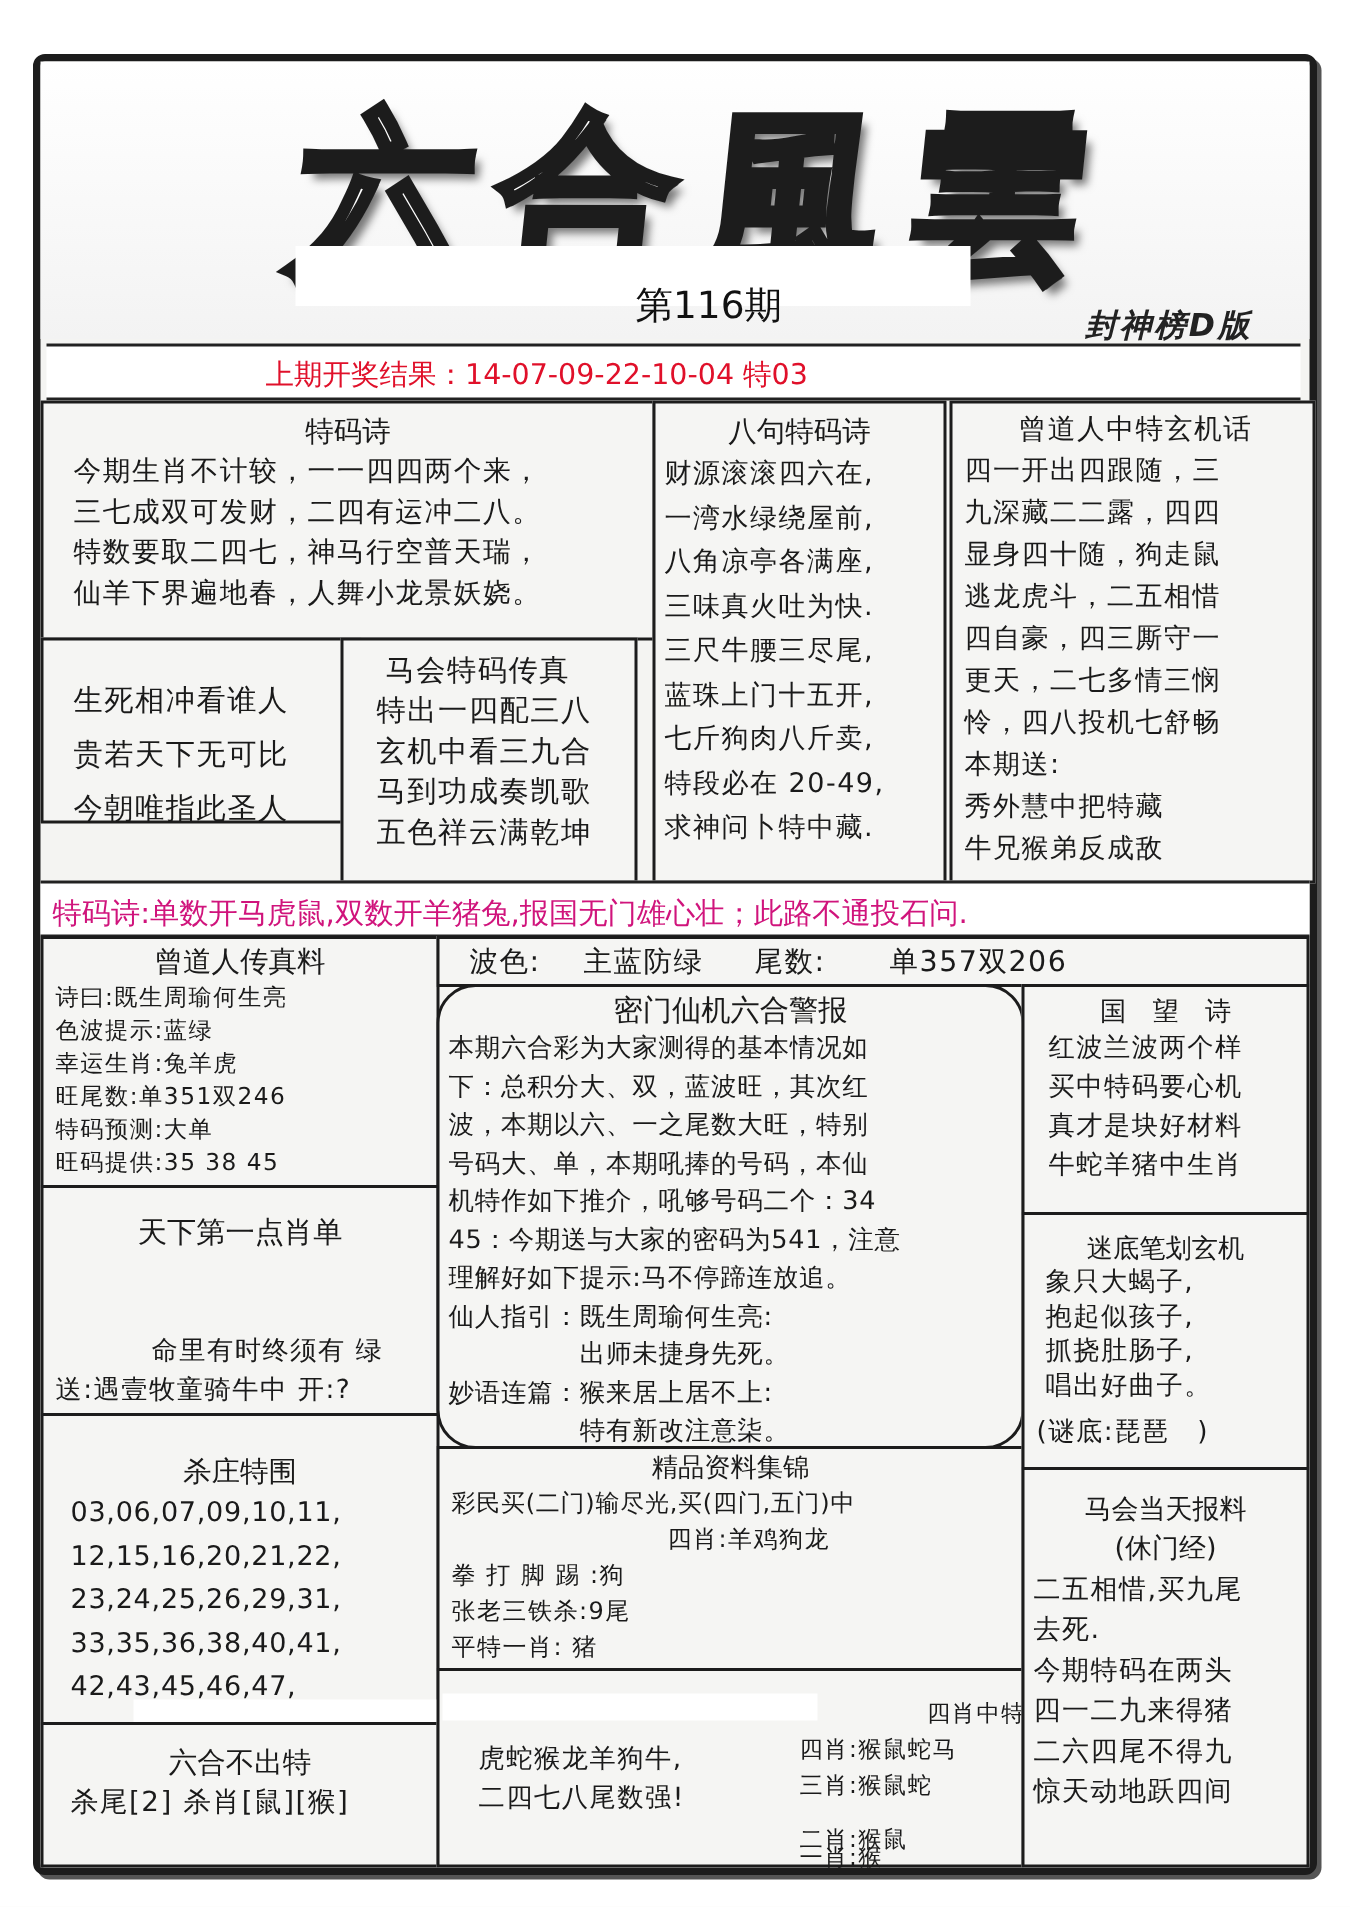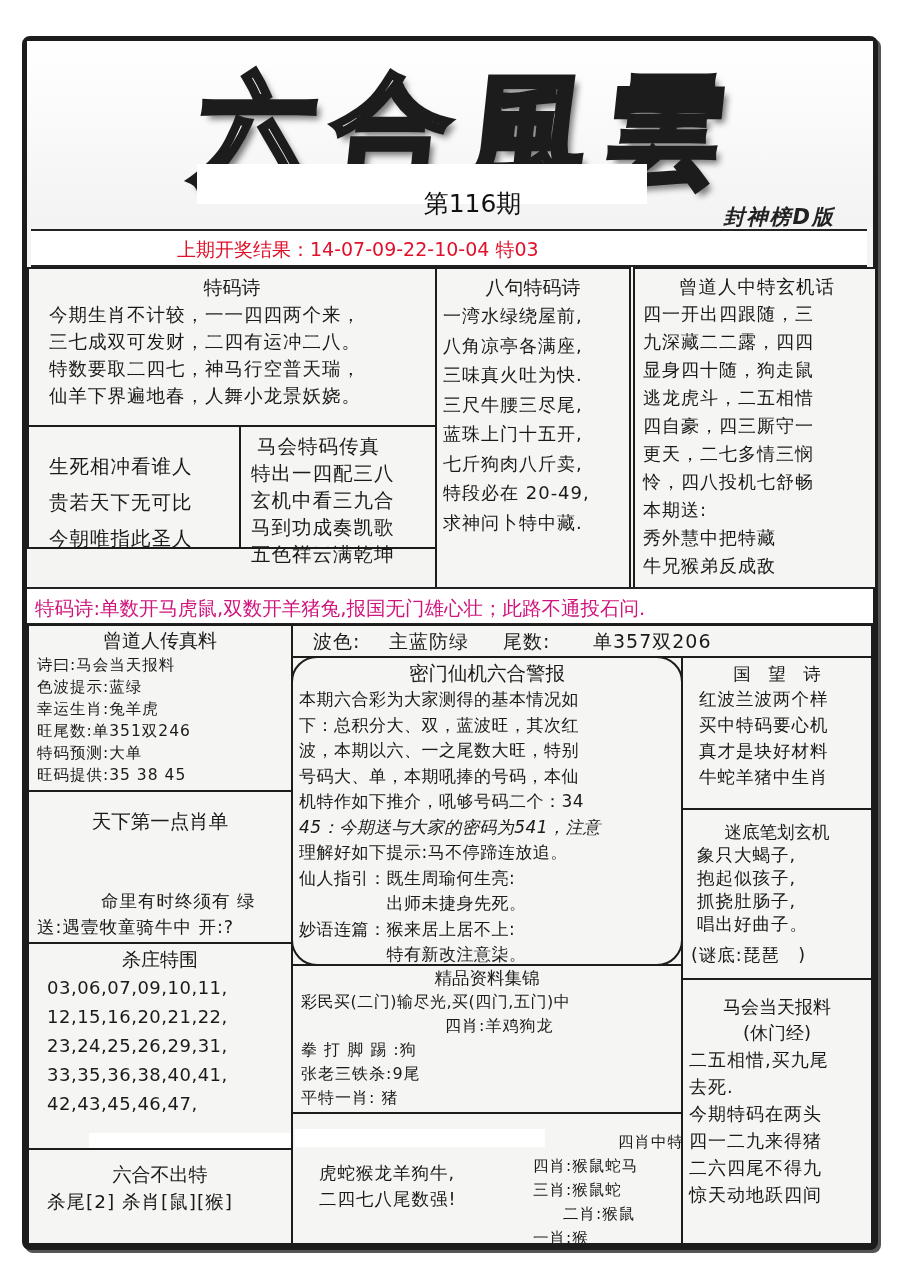--- a/index.html
+++ b/index.html
@@ -70,33 +70,34 @@
   </div>
 
   <div class="box" style="left:0;top:384px;width:214px;height:124px;">
     <div style="padding:22px 0 0 20px;">
       <div class="line" style="line-height:36px;font-size:19.5px;">生死相冲看谁人</div>
       <div class="line" style="line-height:36px;font-size:19.5px;">贵若天下无可比</div>
       <div class="line" style="line-height:36px;font-size:19.5px;">今朝唯指此圣人</div>
     </div>
   </div>
 
-  <div class="box" style="left:212px;top:384px;width:198px;height:124px;">
+  <div class="box" style="left:200px;top:384px;width:198px;height:164px;padding-left:12px;">
     <div style="padding:6px 0 0 10px;">
       <div class="line" style="padding-left:6px;font-size:19.5px;">马会特码传真</div>
       <div class="line" style="font-size:19.5px;">特出一四配三八</div>
       <div class="line" style="font-size:19.5px;">玄机中看三九合</div>
       <div class="line" style="font-size:19.5px;">马到功成奏凯歌</div>
       <div class="line" style="font-size:19.5px;">五色祥云满乾坤</div>
     </div>
   </div>
 
   <div class="box" style="left:408px;top:226px;width:196px;height:322px;">
     <div class="title" style="margin-top:6px;">八句特码诗</div>
     <div style="padding-left:6px;">
+      <div class="line" style="font-size:18px;line-height:29.5px;">财源滚滚四六在,</div>
       <div class="line" style="font-size:18px;line-height:29.5px;">一湾水绿绕屋前,</div>
       <div class="line" style="font-size:18px;line-height:29.5px;">八角凉亭各满座,</div>
       <div class="line" style="font-size:18px;line-height:29.5px;">三味真火吐为快.</div>
       <div class="line" style="font-size:18px;line-height:29.5px;">三尺牛腰三尽尾,</div>
       <div class="line" style="font-size:18px;line-height:29.5px;">蓝珠上门十五开,</div>
       <div class="line" style="font-size:18px;line-height:29.5px;">七斤狗肉八斤卖,</div>
       <div class="line" style="font-size:18px;line-height:29.5px;">特段必在 20-49,</div>
       <div class="line" style="font-size:18px;line-height:29.5px;">求神问卜特中藏.</div>
     </div>
   </div>
@@ -117,37 +118,37 @@
     </div>
   </div>
 
   <div class="pink-bar">
     <span class="pink-text">特码诗:单数开马虎鼠,双数开羊猪兔,报国无门雄心壮；此路不通投石问.</span>
   </div>
 
   <div class="box" style="left:0;top:583px;width:266px;height:168px;">
     <div class="title" style="font-size:19px;margin-top:2px;">曾道人传真料</div>
     <div style="padding-left:8px;">
-      <div class="small-line" style="line-height:22px;">诗曰:马会当天报料</div>
+      <div class="small-line" style="line-height:22px;">诗曰:既生周瑜何生亮</div>
       <div class="small-line" style="line-height:22px;">色波提示:蓝绿</div>
       <div class="small-line" style="line-height:22px;">幸运生肖:兔羊虎</div>
       <div class="small-line" style="line-height:22px;">旺尾数:单351双246</div>
       <div class="small-line" style="line-height:22px;">特码预测:大单</div>
       <div class="small-line" style="line-height:22px;">旺码提供:35 38 45</div>
     </div>
   </div>
 
   <div class="box" style="left:0;top:749px;width:266px;height:154px;">
     <div class="title" style="margin-top:16px;font-size:19.5px;">天下第一点肖单</div>
     <div class="line" style="position:absolute;left:72px;top:96px;font-size:17.5px;">命里有时终须有 绿</div>
     <div class="line" style="position:absolute;left:8px;top:122px;font-size:17.5px;">送:遇壹牧童骑牛中 开:?</div>
   </div>
 
   <div class="box" style="left:0;top:901px;width:266px;height:208px;">
-    <div class="title" style="margin-top:3px;">杀庄特围</div>
+    <div class="title" style="margin-top:24px;">杀庄特围</div>
     <div style="padding-left:18px;">
       <div class="num-line">03,06,07,09,10,11,</div>
       <div class="num-line">12,15,16,20,21,22,</div>
       <div class="num-line">23,24,25,26,29,31,</div>
       <div class="num-line">33,35,36,38,40,41,</div>
       <div class="num-line">42,43,45,46,47,</div>
     </div>
   </div>
   <div class="blank" style="left:62px;top:1092px;width:600px;height:22px;"></div>
 
@@ -164,21 +165,21 @@
   </div>
 
   <div class="box" style="left:264px;top:615px;width:392px;height:310px;border-radius:26px;">
     <div class="title" style="margin-top:2px;font-size:19.5px;">密门仙机六合警报</div>
     <div style="padding-left:6px;">
       <div class="line" style="font-size:17px;line-height:25.5px;letter-spacing:0.5px;">本期六合彩为大家测得的基本情况如</div>
       <div class="line" style="font-size:17px;line-height:25.5px;letter-spacing:0.5px;">下：总积分大、双，蓝波旺，其次红</div>
       <div class="line" style="font-size:17px;line-height:25.5px;letter-spacing:0.5px;">波，本期以六、一之尾数大旺，特别</div>
       <div class="line" style="font-size:17px;line-height:25.5px;letter-spacing:0.5px;">号码大、单，本期吼捧的号码，本仙</div>
       <div class="line" style="font-size:17px;line-height:25.5px;letter-spacing:0.5px;">机特作如下推介，吼够号码二个：34</div>
-      <div class="line" style="font-size:17px;line-height:25.5px;letter-spacing:0.5px;font-style:italic;">45：今期送与大家的密码为541，注意</div>
+      <div class="line" style="font-size:17px;line-height:25.5px;letter-spacing:0.5px;">45：今期送与大家的密码为541，注意</div>
       <div class="line" style="font-size:17px;line-height:25.5px;letter-spacing:0.5px;">理解好如下提示:马不停蹄连放追。</div>
       <div class="line" style="font-size:17px;line-height:25.5px;letter-spacing:0.5px;">仙人指引：既生周瑜何生亮:</div>
       <div class="line" style="font-size:17px;line-height:25.5px;letter-spacing:0.5px;">　　　　　出师未捷身先死。</div>
       <div class="line" style="font-size:17px;line-height:25.5px;letter-spacing:0.5px;">妙语连篇：猴来居上居不上:</div>
       <div class="line" style="font-size:17px;line-height:25.5px;letter-spacing:0.5px;">　　　　　特有新改注意柒。</div>
     </div>
   </div>
 
   <div class="box" style="left:264px;top:923px;width:392px;height:150px;">
     <div class="title" style="margin-top:0px;font-size:17.5px;">精品资料集锦</div>
@@ -190,21 +191,21 @@
       <div class="small-line" style="font-size:16px;line-height:24px;">平特一肖: 猪</div>
     </div>
   </div>
 
   <div class="box" style="left:264px;top:1071px;width:392px;height:133px;">
     <div class="line" style="position:absolute;left:26px;top:46px;font-size:17.5px;">虎蛇猴龙羊狗牛,</div>
     <div class="line" style="position:absolute;left:26px;top:72px;font-size:17.5px;">二四七八尾数强!</div>
     <div class="small-line" style="position:absolute;left:284px;top:16px;margin-left:41px;">四肖中特</div>
     <div class="small-line" style="position:absolute;left:240px;top:40px;">四肖:猴鼠蛇马</div>
     <div class="small-line" style="position:absolute;left:240px;top:64px;">三肖:猴鼠蛇</div>
-    <div class="small-line" style="position:absolute;left:240px;top:88px;margin-left:30px;">二肖:猴鼠</div>
+    <div class="small-line" style="position:absolute;left:240px;top:100px;">二肖:猴鼠</div>
     <div class="small-line" style="position:absolute;left:240px;top:112px;">一肖:猴</div>
   </div>
   <div class="blank" style="left:268px;top:1088px;width:250px;height:18px;"></div>
 
   <div class="box" style="left:654px;top:615px;width:192px;height:154px;">
     <div class="title" style="margin-top:4px;font-size:17.5px;white-space:pre;">国　望　诗</div>
     <div style="padding-left:16px;">
       <div class="line" style="font-size:17.5px;line-height:26px;">红波兰波两个样</div>
       <div class="line" style="font-size:17.5px;line-height:26px;">买中特码要心机</div>
       <div class="line" style="font-size:17.5px;line-height:26px;">真才是块好材料</div>

